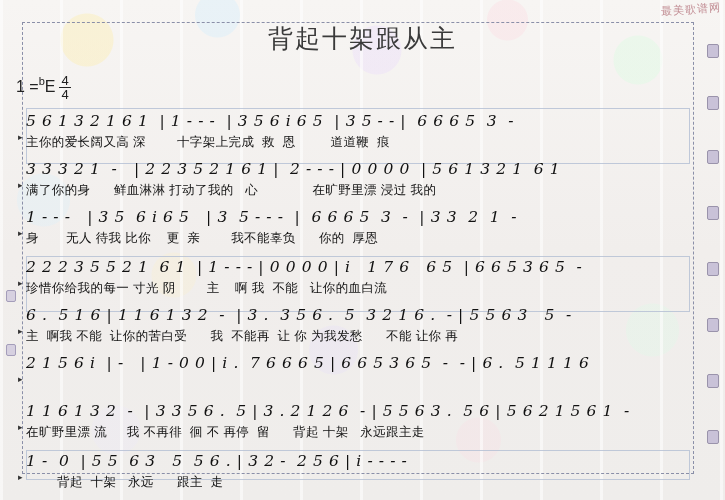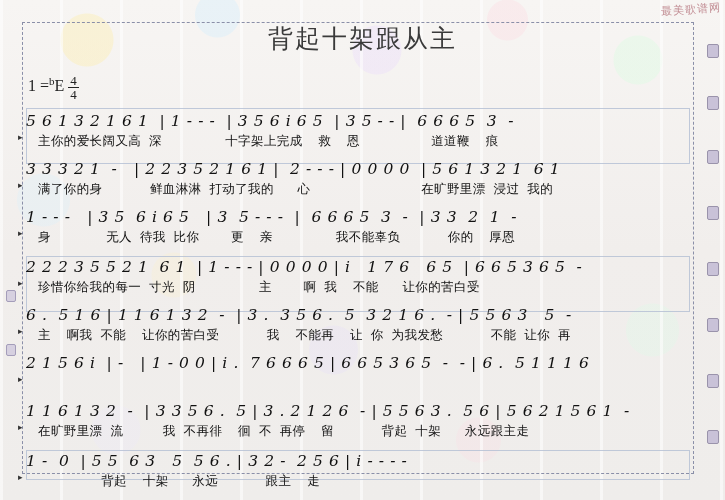--- a/index.html
+++ b/index.html
@@ -73,25 +73,25 @@
     width: 725px;
     text-align: center;
     font-size: 25px;
     color: #3a3a3a;
     letter-spacing: 2px;
     font-family: "DejaVu Serif", serif;
   }
 
   .keysig {
     position: absolute;
-    left: 28px;
+    left: 16px;
     top: 74px;
     font-size: 16px;
     color: #222;
-    font-family: Liberation Serif, serif;
+    font-family: Liberation Sans, sans-serif;
     white-space: nowrap;
   }
   .keysig .flat { font-size: 11px; vertical-align: super; }
   .keysig .frac {
     display: inline-block;
     vertical-align: middle;
     text-align: center;
     line-height: 1.0;
     font-size: 13px;
     margin-left: 4px;
@@ -109,28 +109,27 @@
     font-family: "DejaVu Serif", serif;
     font-size: 15.5px;
     color: #111;
     letter-spacing: 0.6px;
     white-space: pre;
     height: 22px;
     line-height: 22px;
     font-style: italic;
   }
   .lyrics {
-    font-family: Liberation Mono, monospace;
+    font-family: Liberation Sans, sans-serif;
     font-size: 12.5px;
     color: #111;
     letter-spacing: 0.4px;
     white-space: pre;
     height: 20px;
     line-height: 20px;
-    padding-left: 12px;
   }
   .marker {
     position: absolute;
     left: -8px;
     font-size: 9px;
     color: #333;
   }
 
   
   .rowbox {
@@ -205,21 +204,21 @@
 
   <div class="system" style="top:206px;">
     <span class="marker" style="top:22px;">▸</span>
     <div class="notes">1 - - -   | 3 5  6 i 6 5   | 3  5 - - -  |  6 6 6 5  3  -  | 3 3  2  1  -</div>
     <div class="lyrics">身       无人 待我 比你    更  亲        我不能辜负      你的  厚恩</div>
   </div>
 
   <div class="system" style="top:256px;">
     <span class="marker" style="top:22px;">▸</span>
     <div class="notes">2 2 2 3 5 5 2 1  6 1  | 1 - - - | 0 0 0 0 | i   1 7 6   6 5  | 6 6 5 3 6 5  -</div>
-    <div class="lyrics">珍惜你给我的每一 寸光 阴        主    啊 我  不能   让你的苦白受</div>
+    <div class="lyrics">珍惜你给我的每一 寸光 阴        主    啊 我  不能   让你的血白流</div>
   </div>
 
   <div class="system" style="top:304px;">
     <span class="marker" style="top:22px;">▸</span>
     <div class="notes">6 .  5 1 6 | 1 1 6 1 3 2  -  | 3 .  3 5 6 .  5  3 2 1 6 .  - | 5 5 6 3   5  -</div>
     <div class="lyrics">主  啊我 不能  让你的苦白受      我  不能再  让 你 为我发愁      不能 让你 再</div>
   </div>
 
   <div class="system" style="top:352px;">
     <span class="marker" style="top:22px;">▸</span>

